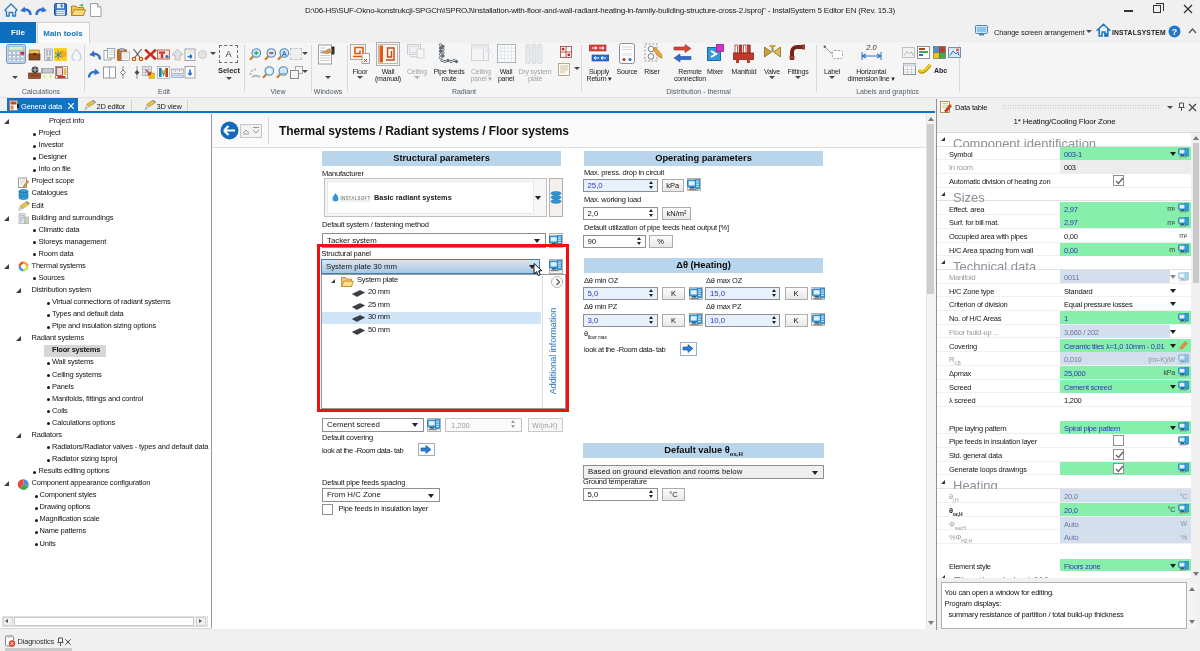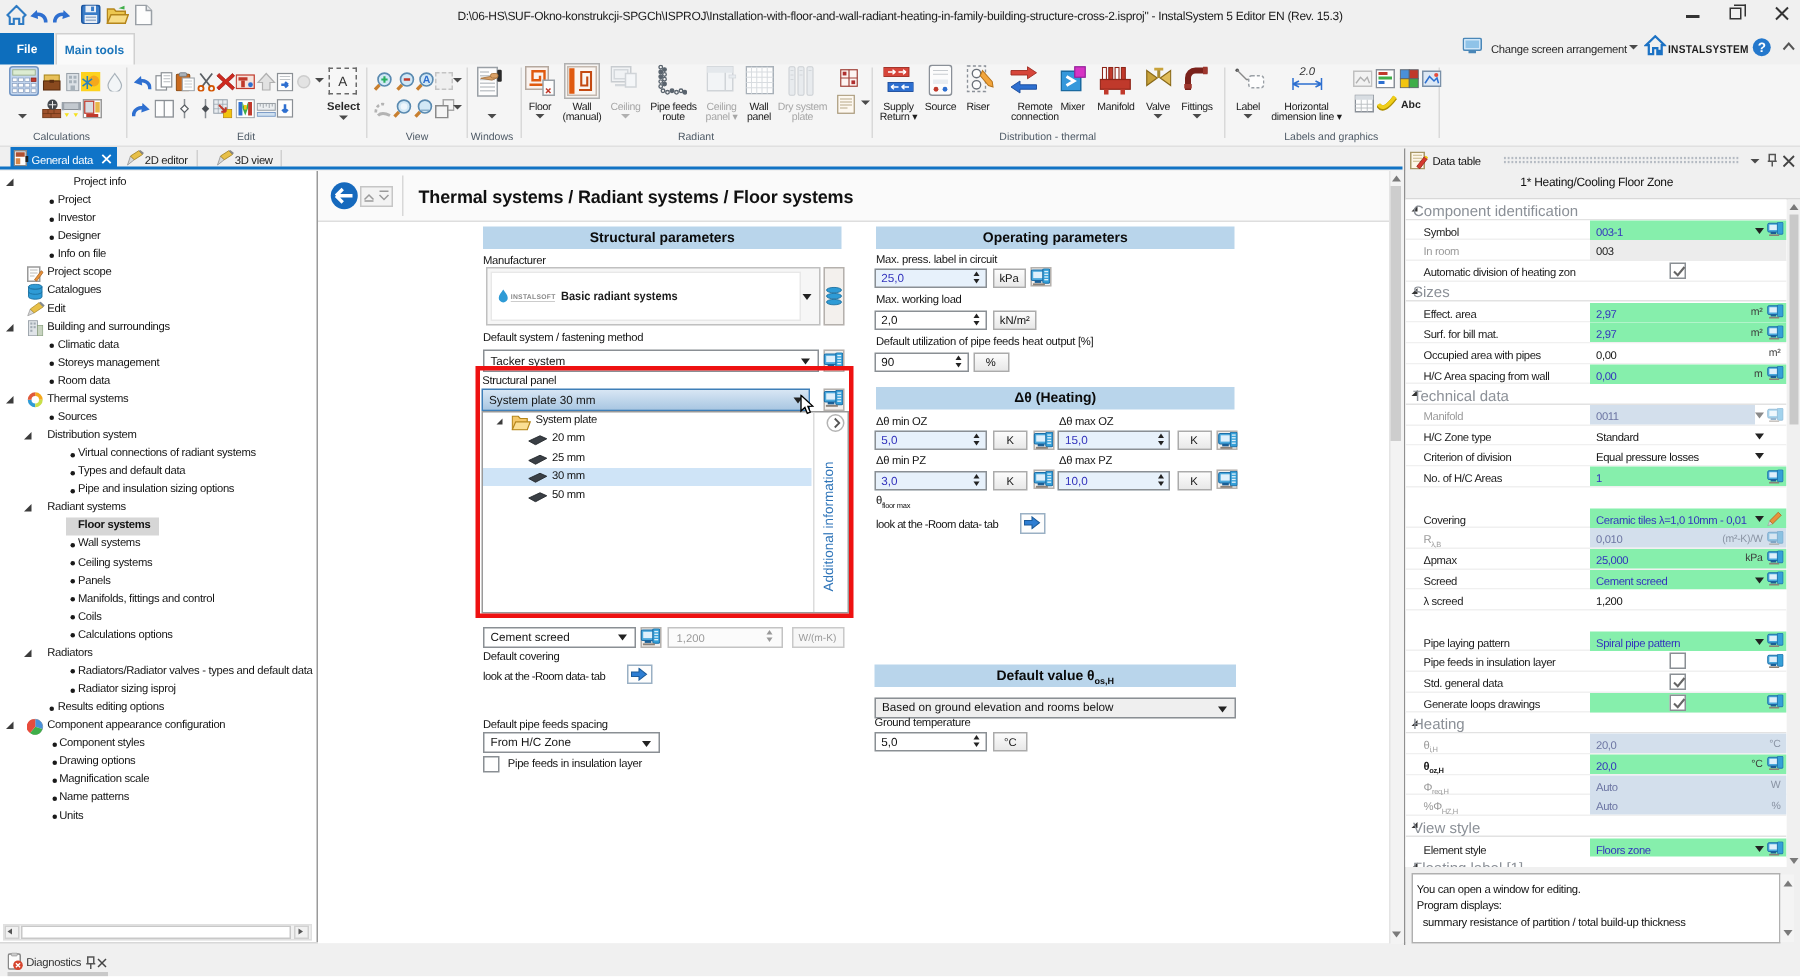--- a/index.html
+++ b/index.html
@@ -24,21 +24,21 @@
 .bl{position:absolute;font-size:7px;letter-spacing:-0.2px;color:#1c1c1c;text-align:center;white-space:nowrap;line-height:7.2px}
 .blg{color:#a6a6a6}
 .da{width:0;height:0;border-left:3px solid transparent;border-right:3px solid transparent;border-top:3.5px solid #4a4a4a}
 .dr{position:absolute;left:0;width:254px;height:13.7px;background:#fff;border-bottom:1px solid #f0f0f0}
 .dl{position:absolute;left:12px;top:3px;font-size:7.5px;letter-spacing:-0.25px;white-space:nowrap;color:#1a1a1a}
 .dv{position:absolute;left:123px;top:0px;width:131px;height:13.2px;padding:3px 0 0 4px;font-size:7.5px;letter-spacing:-0.25px;white-space:nowrap}
 .vb{background:#86efac;color:#3434bd}
 .vr{background:#d3dfec;color:#6d76a3}
 .vg{background:#ececec;color:#1a1a1a}
 .du{position:absolute;top:3.5px;font-size:7px;letter-spacing:-0.2px;color:#3c3c3c}
-.sct{position:absolute;left:5px;top:2.5px;font-size:10px;color:#8b9097;white-space:nowrap}
+.sct{position:absolute;left:16px;top:2.5px;font-size:13px;color:#8b9097;white-space:nowrap}
 .chk{position:absolute;left:176px;top:1px;width:11px;height:11px;border:1px solid #8a8f94;background:#fff}
 sub{font-size:5px}
 </style></head><body>
 <div id="root">
 
 <div class="a" style="left:0;top:0;width:1200px;height:22px;background:#f0f0f0"></div>
 <svg class="a" style="left:4px;top:3px" width="14" height="15" viewBox="0 0 14 15">
 <path d="M7 1 L13 7 L11.5 8.5 L11.5 13 L8.8 13 L8.8 9.5 L5.2 9.5 L5.2 13 L2.5 13 L2.5 8.5 L1 7 Z" fill="none" stroke="#2e7bc4" stroke-width="1.4"></path>
     </svg>
 <svg class="a" style="left:19px;top:4px" width="13" height="13" viewBox="0 0 13 13">
@@ -772,21 +772,21 @@
 <div class="a" style="left:417.5px;top:442.5px;width:17px;height:13.5px;border:1px solid #9ab0c4;background:#fdfdfd"></div>
 <svg class="a" style="left:420px;top:444.7px" width="12" height="9" viewBox="0 0 12 9">
       <path d="M1 3 L6 3 L6 0.6 L11 4.5 L6 8.4 L6 6 L1 6 Z" fill="#2d7dd2" stroke="#1a5a9a" stroke-width="0.7"></path>
     </svg>
 <div class="a lb" style="left:322px;top:477.5px">Default pipe feeds spacing</div>
 <div class="a cb" style="left:322px;top:488px;width:117.5px;height:13.5px;line-height:11.5px;padding-left:4px">From H/C Zone</div>
 <div class="a car" style="left:428px;top:493.5px"></div>
 <div class="a" style="left:322px;top:503.5px;width:11px;height:11px;border:1px solid #8a8f94;background:#fff"></div>
 <div class="a lb" style="left:338.5px;top:503.5px">Pipe feeds in insulation layer</div>
 <div class="a hdr" style="left:584px;top:151px;width:239px">Operating parameters</div>
-<div class="a lb" style="left:584px;top:167.5px">Max. press. label in circuit</div>
+<div class="a lb" style="left:584px;top:167.5px">Max. press. drop in circuit</div>
 <div class="a inp blu" style="left:582.5px;top:178.5px;width:75px;height:13px;line-height:11px">25,0</div>
 <div class="a spu" style="left:649px;top:180.9px"></div>
     <div class="a spd" style="left:649px;top:185.9px"></div>
 <div class="a ub" style="left:662px;top:178.5px;width:21.5px;height:13px;line-height:11.5px">kPa</div>
 <div class="a mb" style="left:686.5px;top:178.2px;width:14px;height:13px"></div>
     <svg class="a" style="left:687.2px;top:179.0px" width="13" height="12" viewBox="0 0 13 12">
 <rect x="0.5" y="1" width="9" height="7" rx="1" fill="#4aa8dc" stroke="#1c6fa8" stroke-width="0.8"></rect>
 <rect x="1.8" y="2.2" width="6.4" height="4.2" fill="#dff0fb"></rect>
 <rect x="8.2" y="0.2" width="4.6" height="9.6" rx="0.8" fill="#35a0d8" stroke="#1c6fa8" stroke-width="0.7"></rect>
 <g fill="#dff0fb">
@@ -1026,20 +1026,25 @@
         <div class="dl" style="">No. of H/C Areas</div>
         <div class="dv vb" style="">1</div>
         <svg class="a" style="left:241px;top:1.5px" width="11" height="10" viewBox="0 0 13 12">
 <rect x="0.5" y="1" width="9" height="7" rx="1" fill="#4aa8dc" stroke="#1c6fa8" stroke-width="0.8"></rect>
 <rect x="1.8" y="2.2" width="6.4" height="4.2" fill="#dff0fb"></rect>
 <rect x="8.2" y="0.2" width="4.6" height="9.6" rx="0.8" fill="#35a0d8" stroke="#1c6fa8" stroke-width="0.7"></rect>
 <rect x="2.8" y="8" width="4.4" height="1.6" fill="#1a5f96"></rect>
           <rect x="1.6" y="9.9" width="8" height="1.3" fill="#8a8178"></rect>
         </svg>
       </div>
+<div class="dr" style="top:191.8px">
+        <div class="dl" style="color:#9a9a9a">Floor build-up ...</div>
+        <div class="dv vr" style="width:110px;">3,660 / 202</div>
+        <div class="a car" style="left:233px;top:5px;border-left-width:3px;border-right-width:3px;border-top-width:4px"></div>
+      </div>
 <div class="dr" style="top:205.5px">
         <div class="dl" style="">Covering</div>
         <div class="dv vb" style="">Ceramic tiles λ=1,0 10mm - 0,01</div>
         <div class="a car" style="left:233px;top:5px;border-left-width:3px;border-right-width:3px;border-top-width:4px"></div>
         <svg class="a" style="left:241px;top:2px" width="11" height="10" viewBox="0 0 11 10">
           <path d="M0.5 9.5 L1.8 6.2 L3.8 8.2 Z" fill="#d8d8d8" stroke="#9a9a9a" stroke-width="0.4"></path>
           <path d="M1.8 6.2 L7.5 0.5 L9.5 2.5 L3.8 8.2 Z" fill="#e8913a" stroke="#a8621c" stroke-width="0.5"></path>
         </svg>
       </div>
 <div class="dr" style="top:219.2px">
@@ -1152,24 +1157,20 @@
       </div>
 <div class="dr" style="top:383.6px">
         <div class="dl" style="color:#9a9a9a">Φ<sub>req,H</sub></div>
         <div class="dv vr" style="">Auto</div>
         <div class="du" style="right:4px;color:#8a94a4">W</div>
       </div>
 <div class="dr" style="top:397.3px">
         <div class="dl" style="color:#9a9a9a">%Φ<sub>HZ,H</sub></div>
         <div class="dv vr" style="">Auto</div>
         <div class="du" style="right:4px;color:#8a94a4">%</div>
-      </div>
-<div class="dr" style="top:411.0px;border-bottom:1px solid #e2e2e2">
-        <div class="a ex2" style="left:4px;top:4px;border-bottom-color:#333"></div>
-        <div class="sct">View style</div>
       </div>
 <div class="dr" style="top:426px">
         <div class="dl" style="">Element style</div>
         <div class="dv vb" style="">Floors zone</div>
         <div class="a car" style="left:233px;top:5px;border-left-width:3px;border-right-width:3px;border-top-width:4px"></div>
         <svg class="a" style="left:241px;top:1.5px" width="11" height="10" viewBox="0 0 13 12">
 <rect x="0.5" y="1" width="9" height="7" rx="1" fill="#4aa8dc" stroke="#1c6fa8" stroke-width="0.8"></rect>
 <rect x="1.8" y="2.2" width="6.4" height="4.2" fill="#dff0fb"></rect>
 <rect x="8.2" y="0.2" width="4.6" height="9.6" rx="0.8" fill="#35a0d8" stroke="#1c6fa8" stroke-width="0.7"></rect>
 <rect x="2.8" y="8" width="4.4" height="1.6" fill="#1a5f96"></rect>

